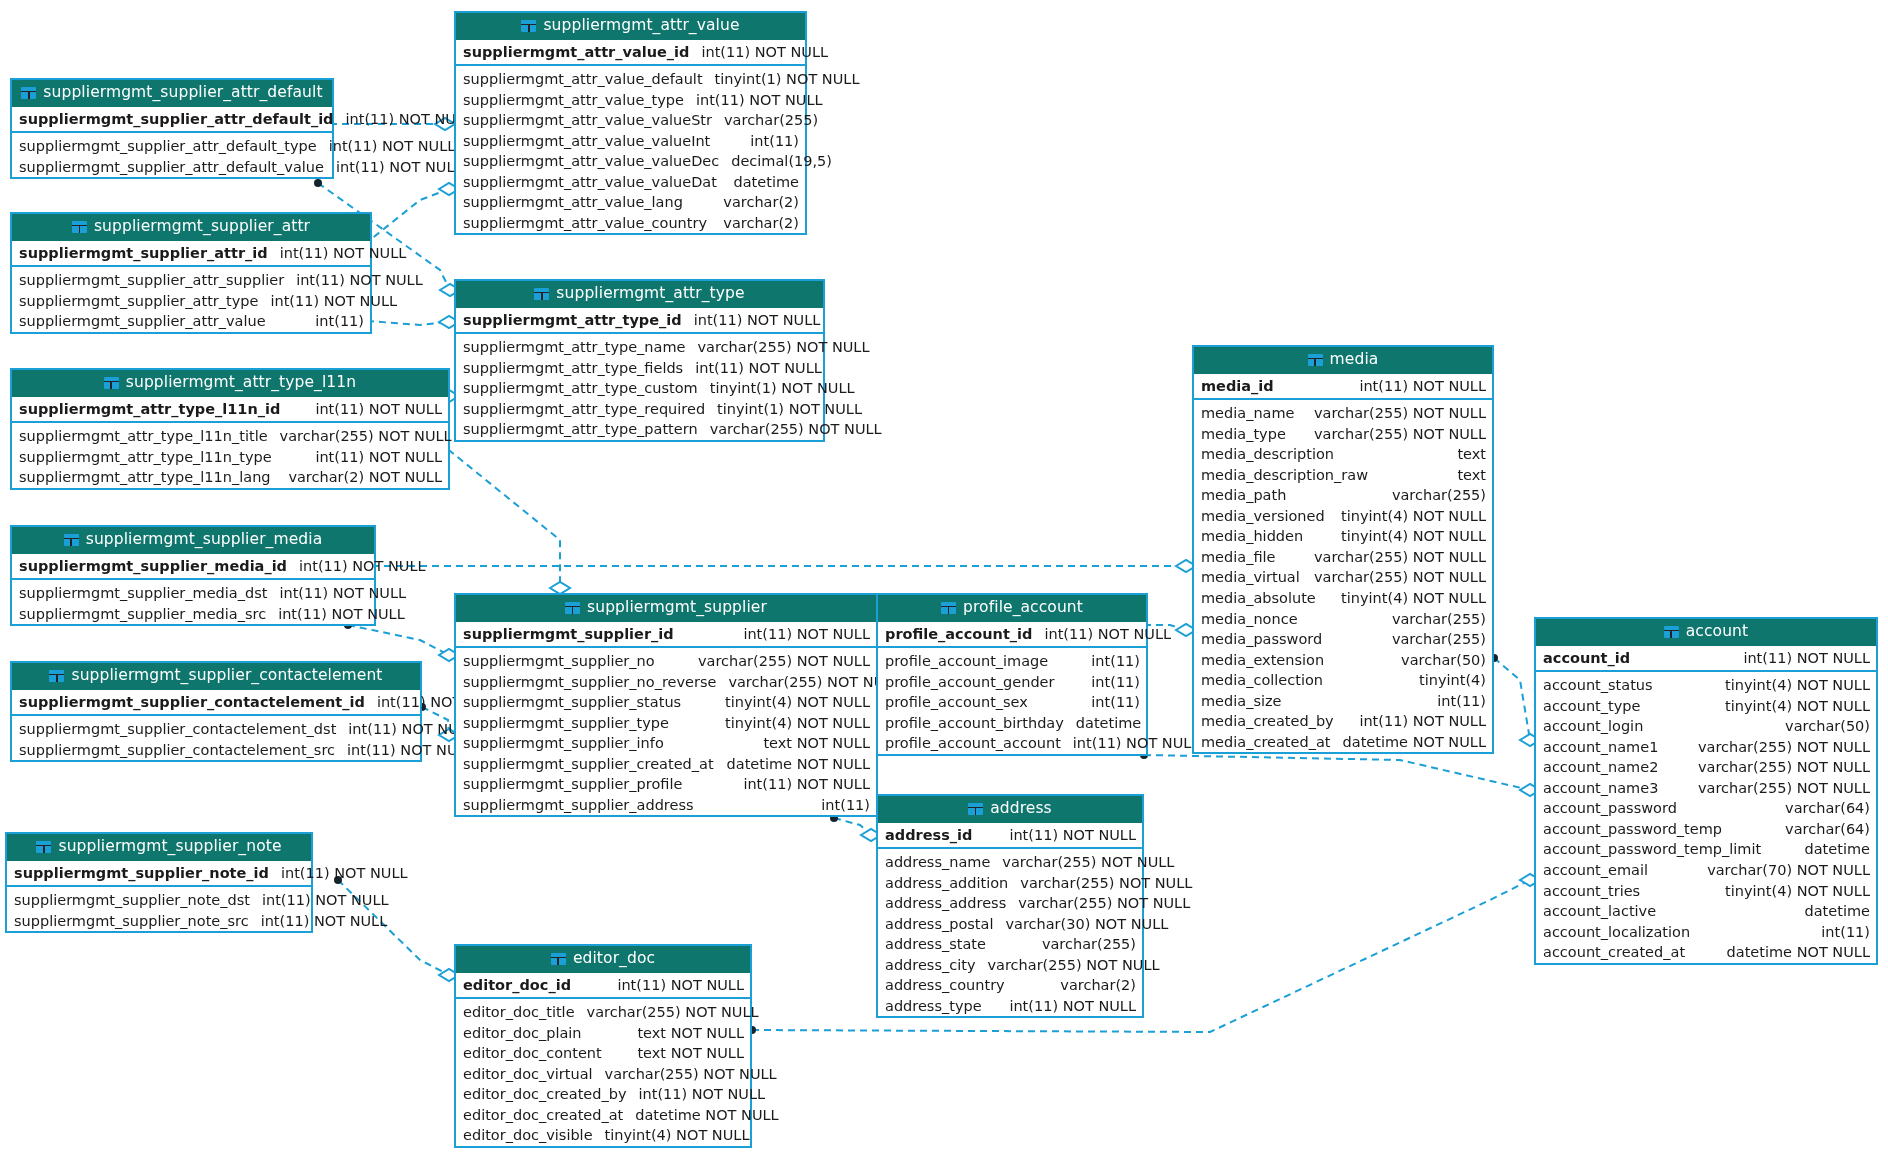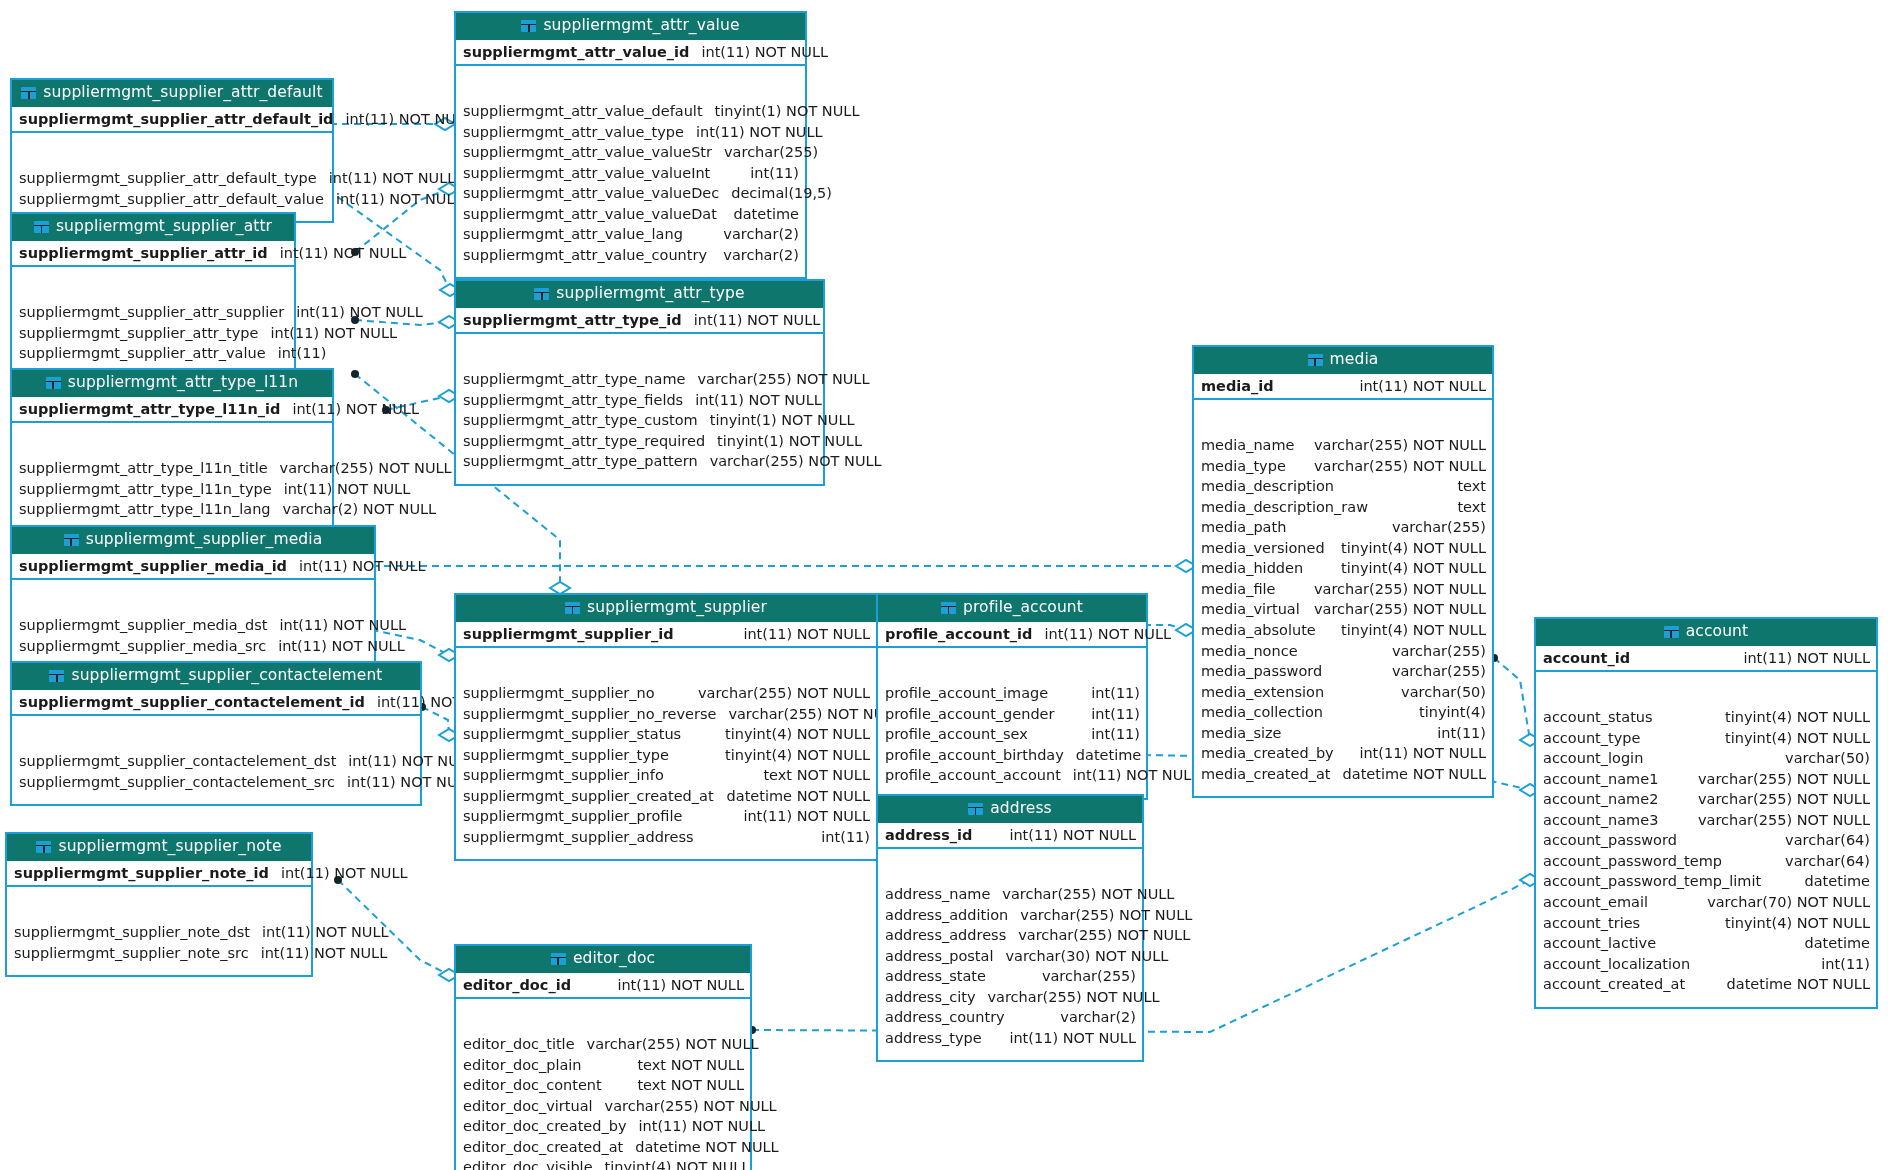--- a/index.html
+++ b/index.html
@@ -48,21 +48,21 @@
     font-size:14.5px;
     color:#1b1b1b;
     white-space:nowrap;
     line-height:1.28;
     gap:12px;
   }
   .row .col{ }
   .row .typ{ color:#1b1b1b; text-align:right;}
   .pkrow .row{ font-weight:bold; padding-top:3px;padding-bottom:3px;}
   .pkrow .row .typ{font-weight:normal;}
-  .body{padding:3px 0 12px 0;margin-top:32px;}
+  .body{padding:3px 0 0 0;}
 </style>
 </head>
 <body>
 
 <div id="canvas">
   <svg id="wires" viewBox="0 0 1888 1170" xmlns="http://www.w3.org/2000/svg">
       <g>
         <polyline points="318,124 400,124 445,124" fill="none" stroke="#1a9fd6" stroke-width="2" stroke-dasharray="7,5"></polyline>
         <circle cx="318" cy="124" r="4" fill="#14242e"></circle>
         <polygon points="435,124 445,118 455,124 445,130" fill="#ffffff" stroke="#1a9fd6" stroke-width="2"></polygon>
@@ -159,21 +159,21 @@
           <div class="row">
             <span class="col">suppliermgmt_supplier_attr_default_type</span>
             <span class="typ">int(11) NOT NULL</span>
           </div>
           <div class="row">
             <span class="col">suppliermgmt_supplier_attr_default_value</span>
             <span class="typ">int(11) NOT NULL</span>
           </div>
         </div>
       </div>
-      <div class="table" style="left: 10px; top: 212px; width: 286px;">
+      <div class="table" style="left: 10px; top: 212px; width: 362px;">
         <div class="thead">
           <span class="tbl-ico"></span>
           <span>suppliermgmt_supplier_attr</span>
         </div>
         <div class="pkrow">
           <div class="row">
             <span class="col">suppliermgmt_supplier_attr_id</span>
             <span class="typ">int(11) NOT NULL</span>
           </div>
         </div>
@@ -185,21 +185,21 @@
           <div class="row">
             <span class="col">suppliermgmt_supplier_attr_type</span>
             <span class="typ">int(11) NOT NULL</span>
           </div>
           <div class="row">
             <span class="col">suppliermgmt_supplier_attr_value</span>
             <span class="typ">int(11)</span>
           </div>
         </div>
       </div>
-      <div class="table" style="left: 10px; top: 368px; width: 324px;">
+      <div class="table" style="left: 10px; top: 368px; width: 440px;">
         <div class="thead">
           <span class="tbl-ico"></span>
           <span>suppliermgmt_attr_type_l11n</span>
         </div>
         <div class="pkrow">
           <div class="row">
             <span class="col">suppliermgmt_attr_type_l11n_id</span>
             <span class="typ">int(11) NOT NULL</span>
           </div>
         </div>

